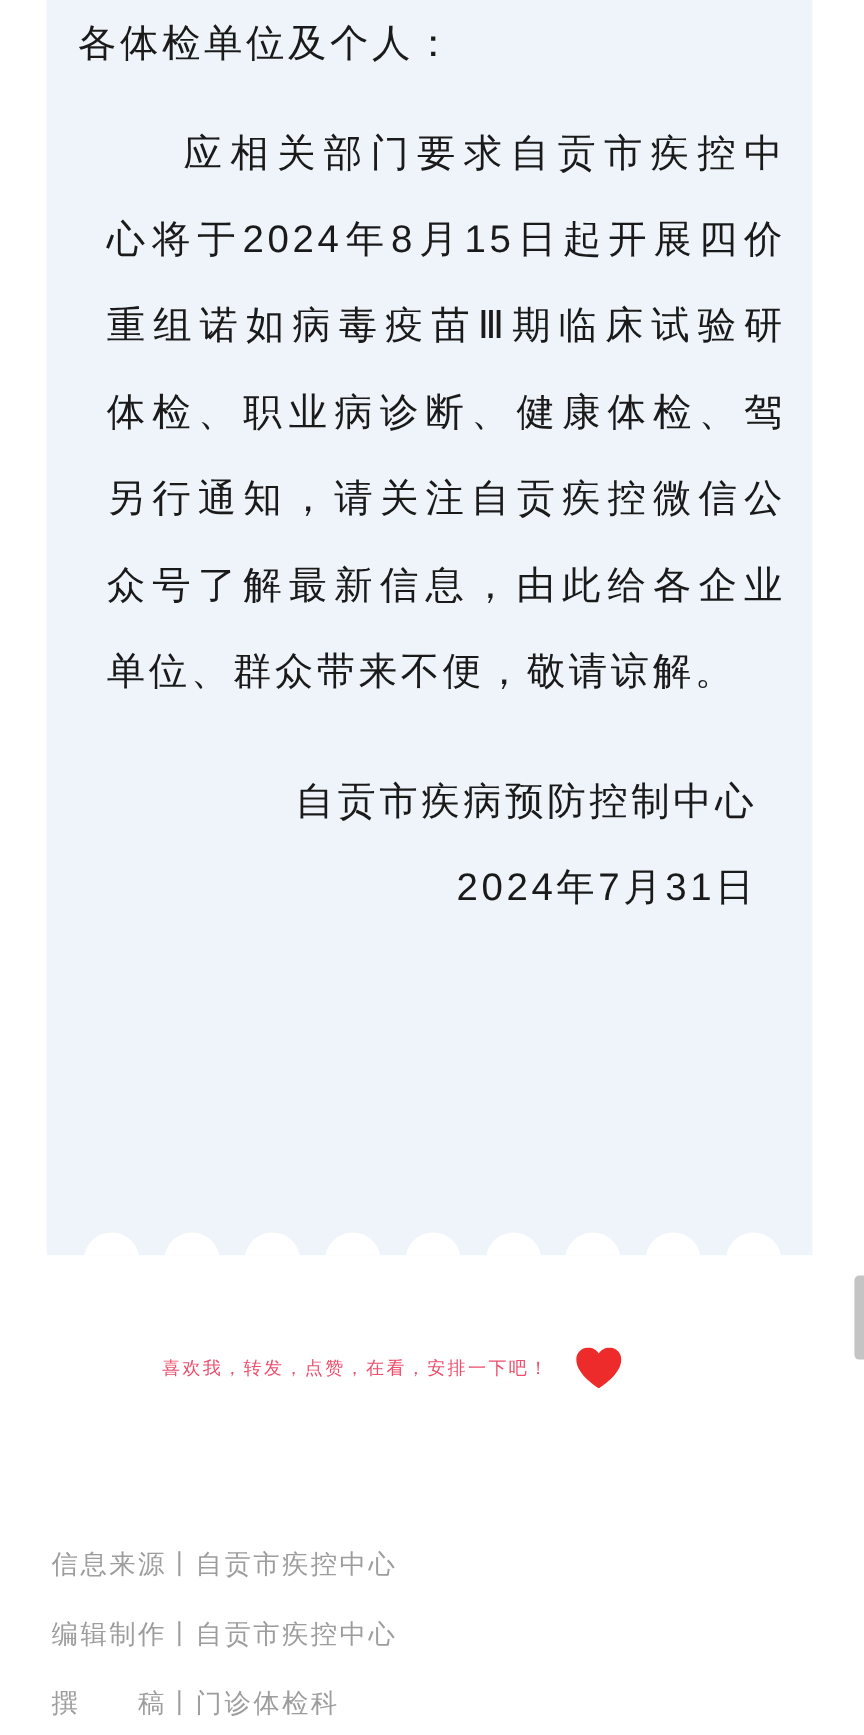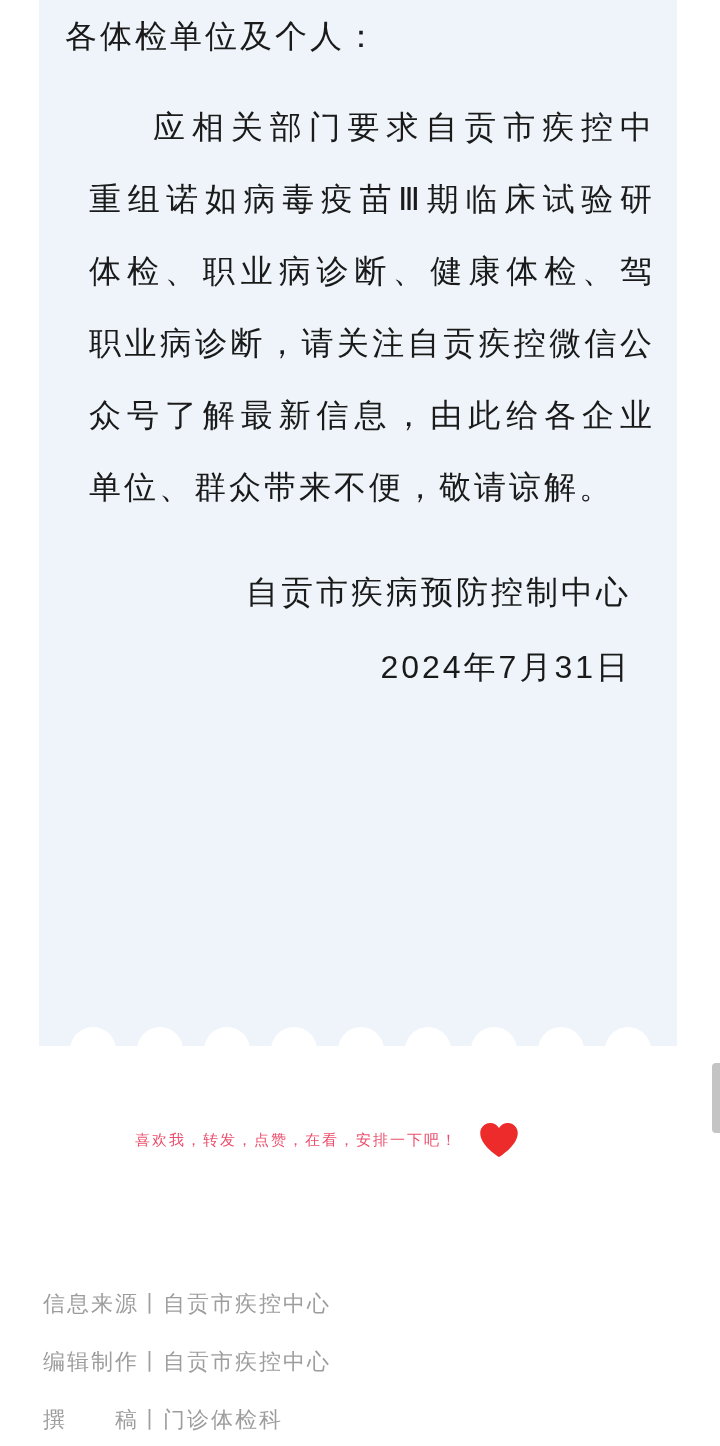--- a/index.html
+++ b/index.html
@@ -18,21 +18,21 @@
     padding:0 22px 0 26px;
     font-size:32px;line-height:72px;letter-spacing:3px;
     color:var(--text-color,#1a1a1a);
   }
   .line{min-height:72px;}
   .salutation{text-align:left;}
   .para{margin-top:19px;margin-left:24px;}
   .para .line{text-align:justify;text-align-last:justify;}
   .para .line.last{text-align:center;text-align-last:left;}
   .para .line.indent{text-indent:2em;}
-  .sig{margin-top:36px;font-family:Liberation Mono, monospace;}
+  .sig{margin-top:36px;}
   .right{text-align:right;text-align-last:right;padding-right:24px;}
   .scallops{position:absolute;left:0;bottom:0;width:100%;height:46px;}
   .scallop{
     position:absolute;bottom:-27px;width:46px;height:46px;
     background:#ffffff;border-radius:50%;
   }
   .cta{
     position:absolute;left:135px;top:1122px;height:36px;
     display:flex;align-items:center;
     font-size:15px;letter-spacing:2px;
@@ -53,23 +53,24 @@
   }
 </style>
 </head>
 <body style="--card-bg: #eef4f9; --text-color: #1a1a1a; --cta-red: #ec4f6d; --footer-gray: #9d9d9d; --scrollbar: #c4c4c4;">
 
 <div class="card">
   <div class="notice-text">
     <div class="line salutation">各体检单位及个人：</div>
     <div class="para" id="para">
         <div class="line indent">应相关部门要求自贡市疾控中</div>
+        <div class="line">心将于2024年8月15日起开展四价</div>
         <div class="line">重组诺如病毒疫苗Ⅲ期临床试验研</div>
         <div class="line">体检、职业病诊断、健康体检、驾</div>
-        <div class="line">职业病诊断，请关注自贡疾控微信公</div>
+        <div class="line">另行通知，请关注自贡疾控微信公</div>
         <div class="line">众号了解最新信息，由此给各企业</div>
         <div class="line last">单位、群众带来不便，敬请谅解。</div>
       </div>
     <div class="line sig right">自贡市疾病预防控制中心</div>
     <div class="line right">2024年7月31日</div>
   </div>
   <div class="scallops" id="scallops">
       <div class="scallop" style="left: 31px;"></div>
       <div class="scallop" style="left: 97.9px;"></div>
       <div class="scallop" style="left: 164.8px;"></div>

